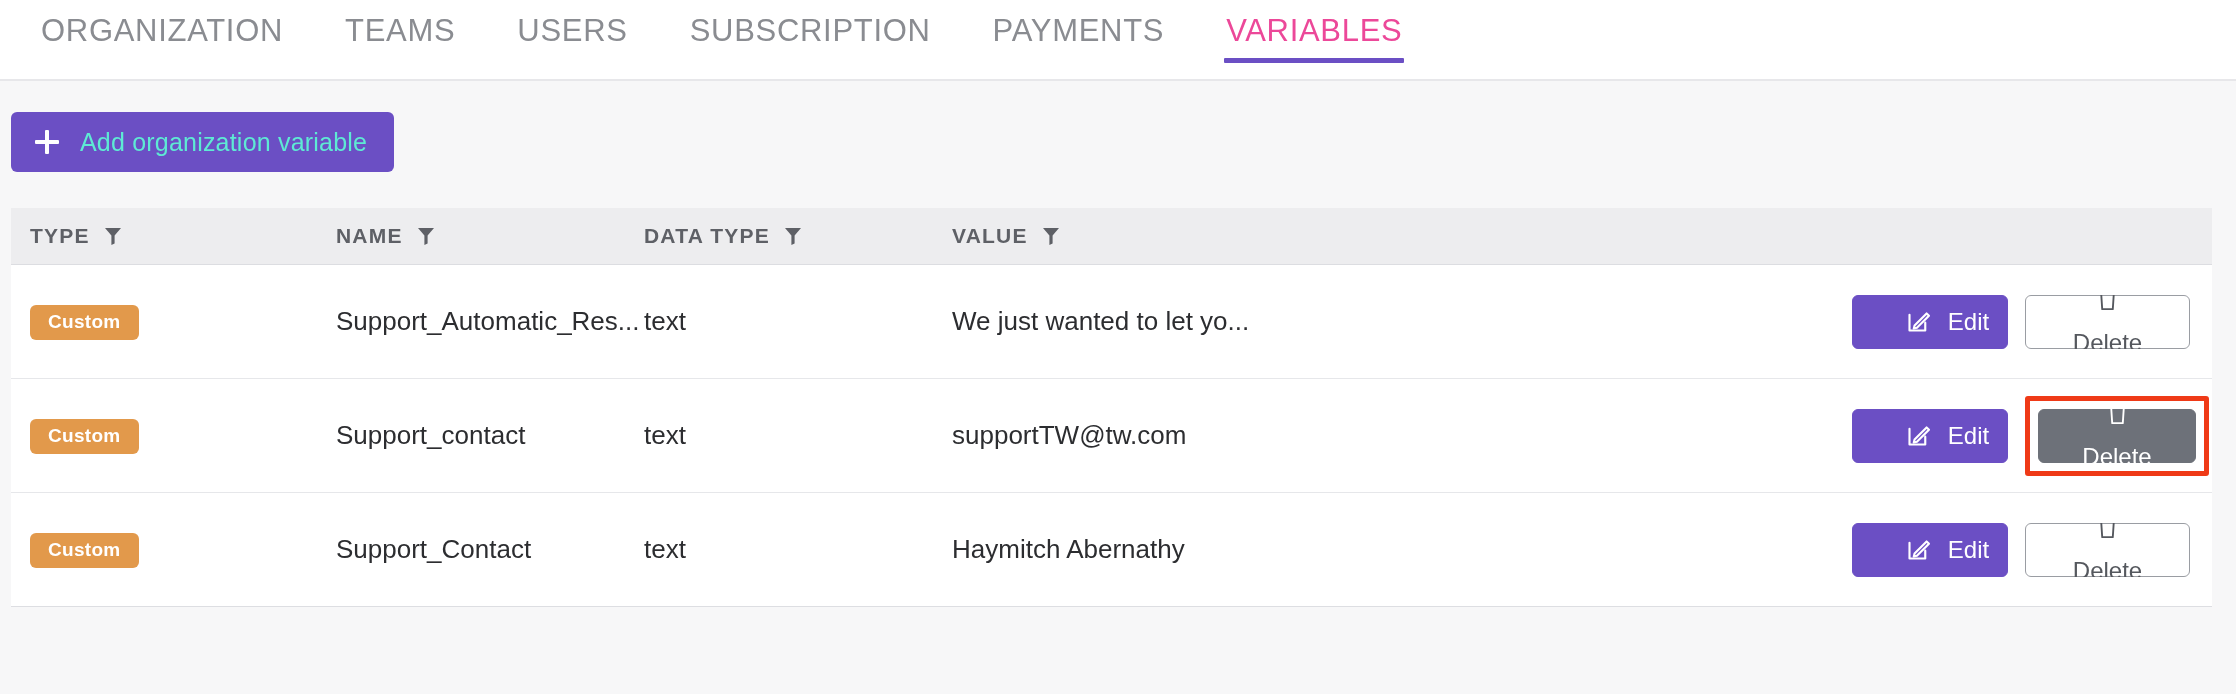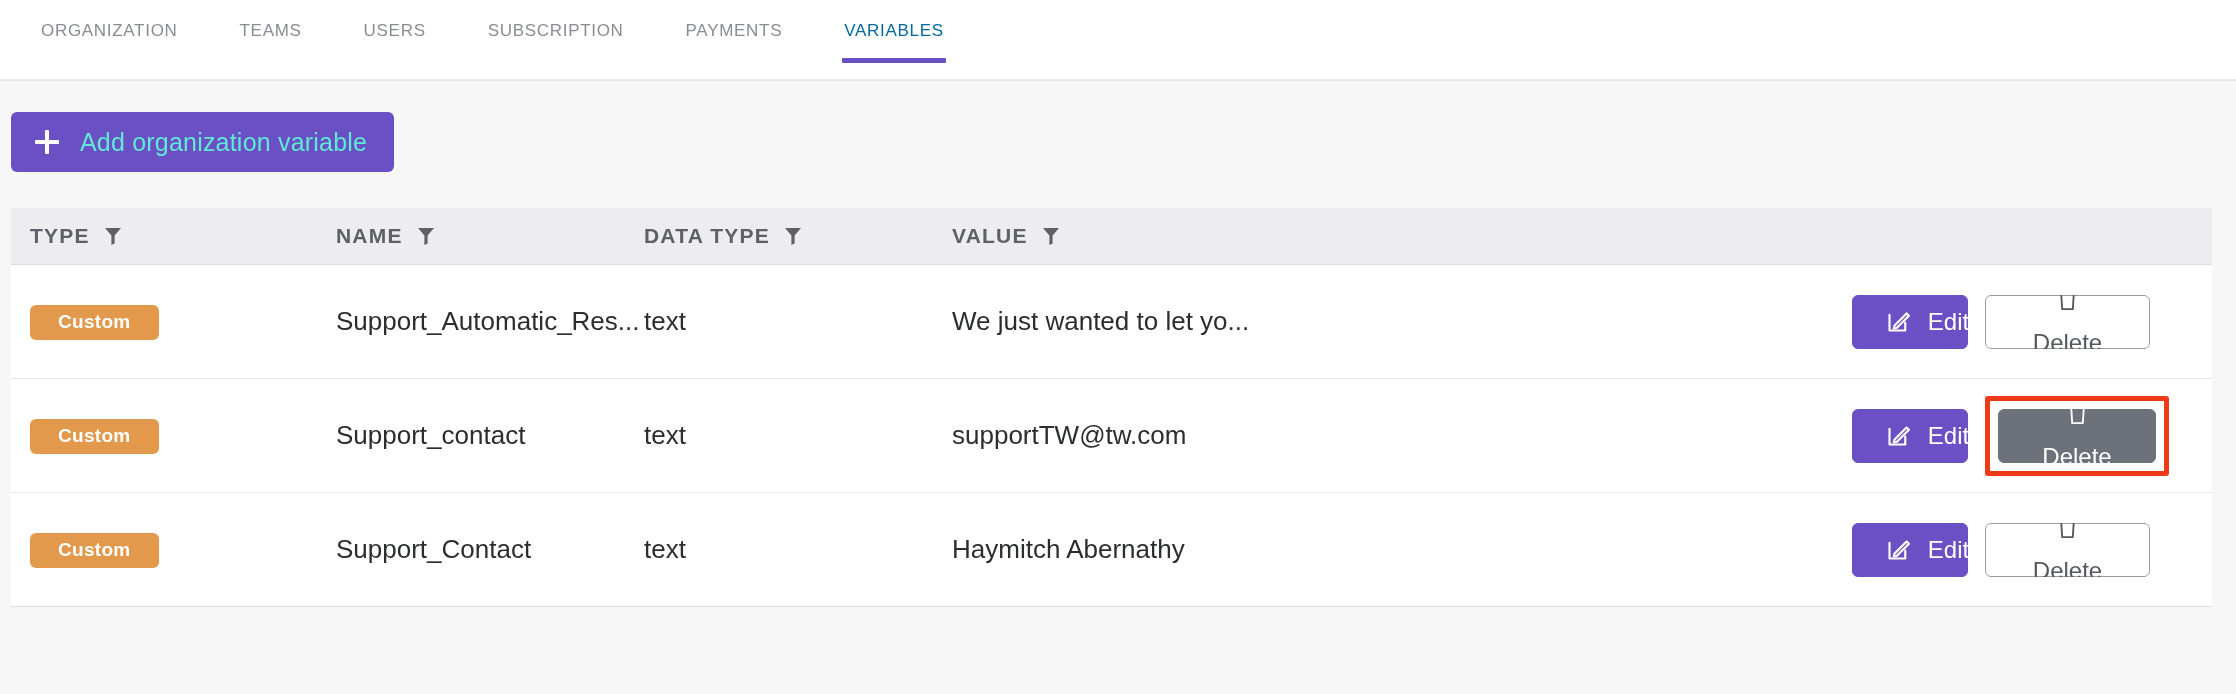--- a/index.html
+++ b/index.html
@@ -32,29 +32,29 @@
     padding-left: 10px;
     box-sizing: border-box;
   }
   .tab {
     position: relative;
     display: flex;
     align-items: center;
     justify-content: flex-start;
     height: 62px;
     padding: 0 31px;
-    font-size: 17px;
+    font-size: 31px;
     letter-spacing: 0.7px;
     color: #8a8c91;
     cursor: pointer;
     user-select: none;
     white-space: nowrap;
   }
   .tab.active {
-    color: #0369a1;
+    color: #ec4899;
   }
   .tab.active .tab-underline {
     position: absolute;
     left: 29px;
     right: 29px;
     bottom: -1px;
     height: 5px;
     background: #6b4fc4;
     border-radius: 1px;
   }
@@ -157,21 +157,21 @@
     overflow: hidden;
   }
 
   .badge {
     display: inline-block;
     background: #e2994b;
     color: #ffffff;
     font-size: 19px;
     font-weight: bold;
     letter-spacing: .3px;
-    padding: 6px 28px 7px;
+    padding: 6px 18px 7px;
     border-radius: 6px;
   }
 
   .actions {
     display: flex;
     align-items: center;
     gap: 17px;
   }
   .btn {
     display: inline-flex;
@@ -180,21 +180,21 @@
     gap: 16px;
     height: 54px;
     border-radius: 6px;
     font-size: 24px;
     font-family: "Liberation Sans", sans-serif;
     cursor: pointer;
     box-sizing: border-box;
     white-space: nowrap;
   }
   .btn-edit {
-    width: 116px;
+    width: 156px;
     background: #6b4fc4;
     color: #ffffff;
     border: 1px solid #6b4fc4;
     padding-left: 40px;
   }
   .btn-delete {
     width: 165px;
     background: #ffffff;
     color: #55585e;
     border: 1px solid #9a9da3;

